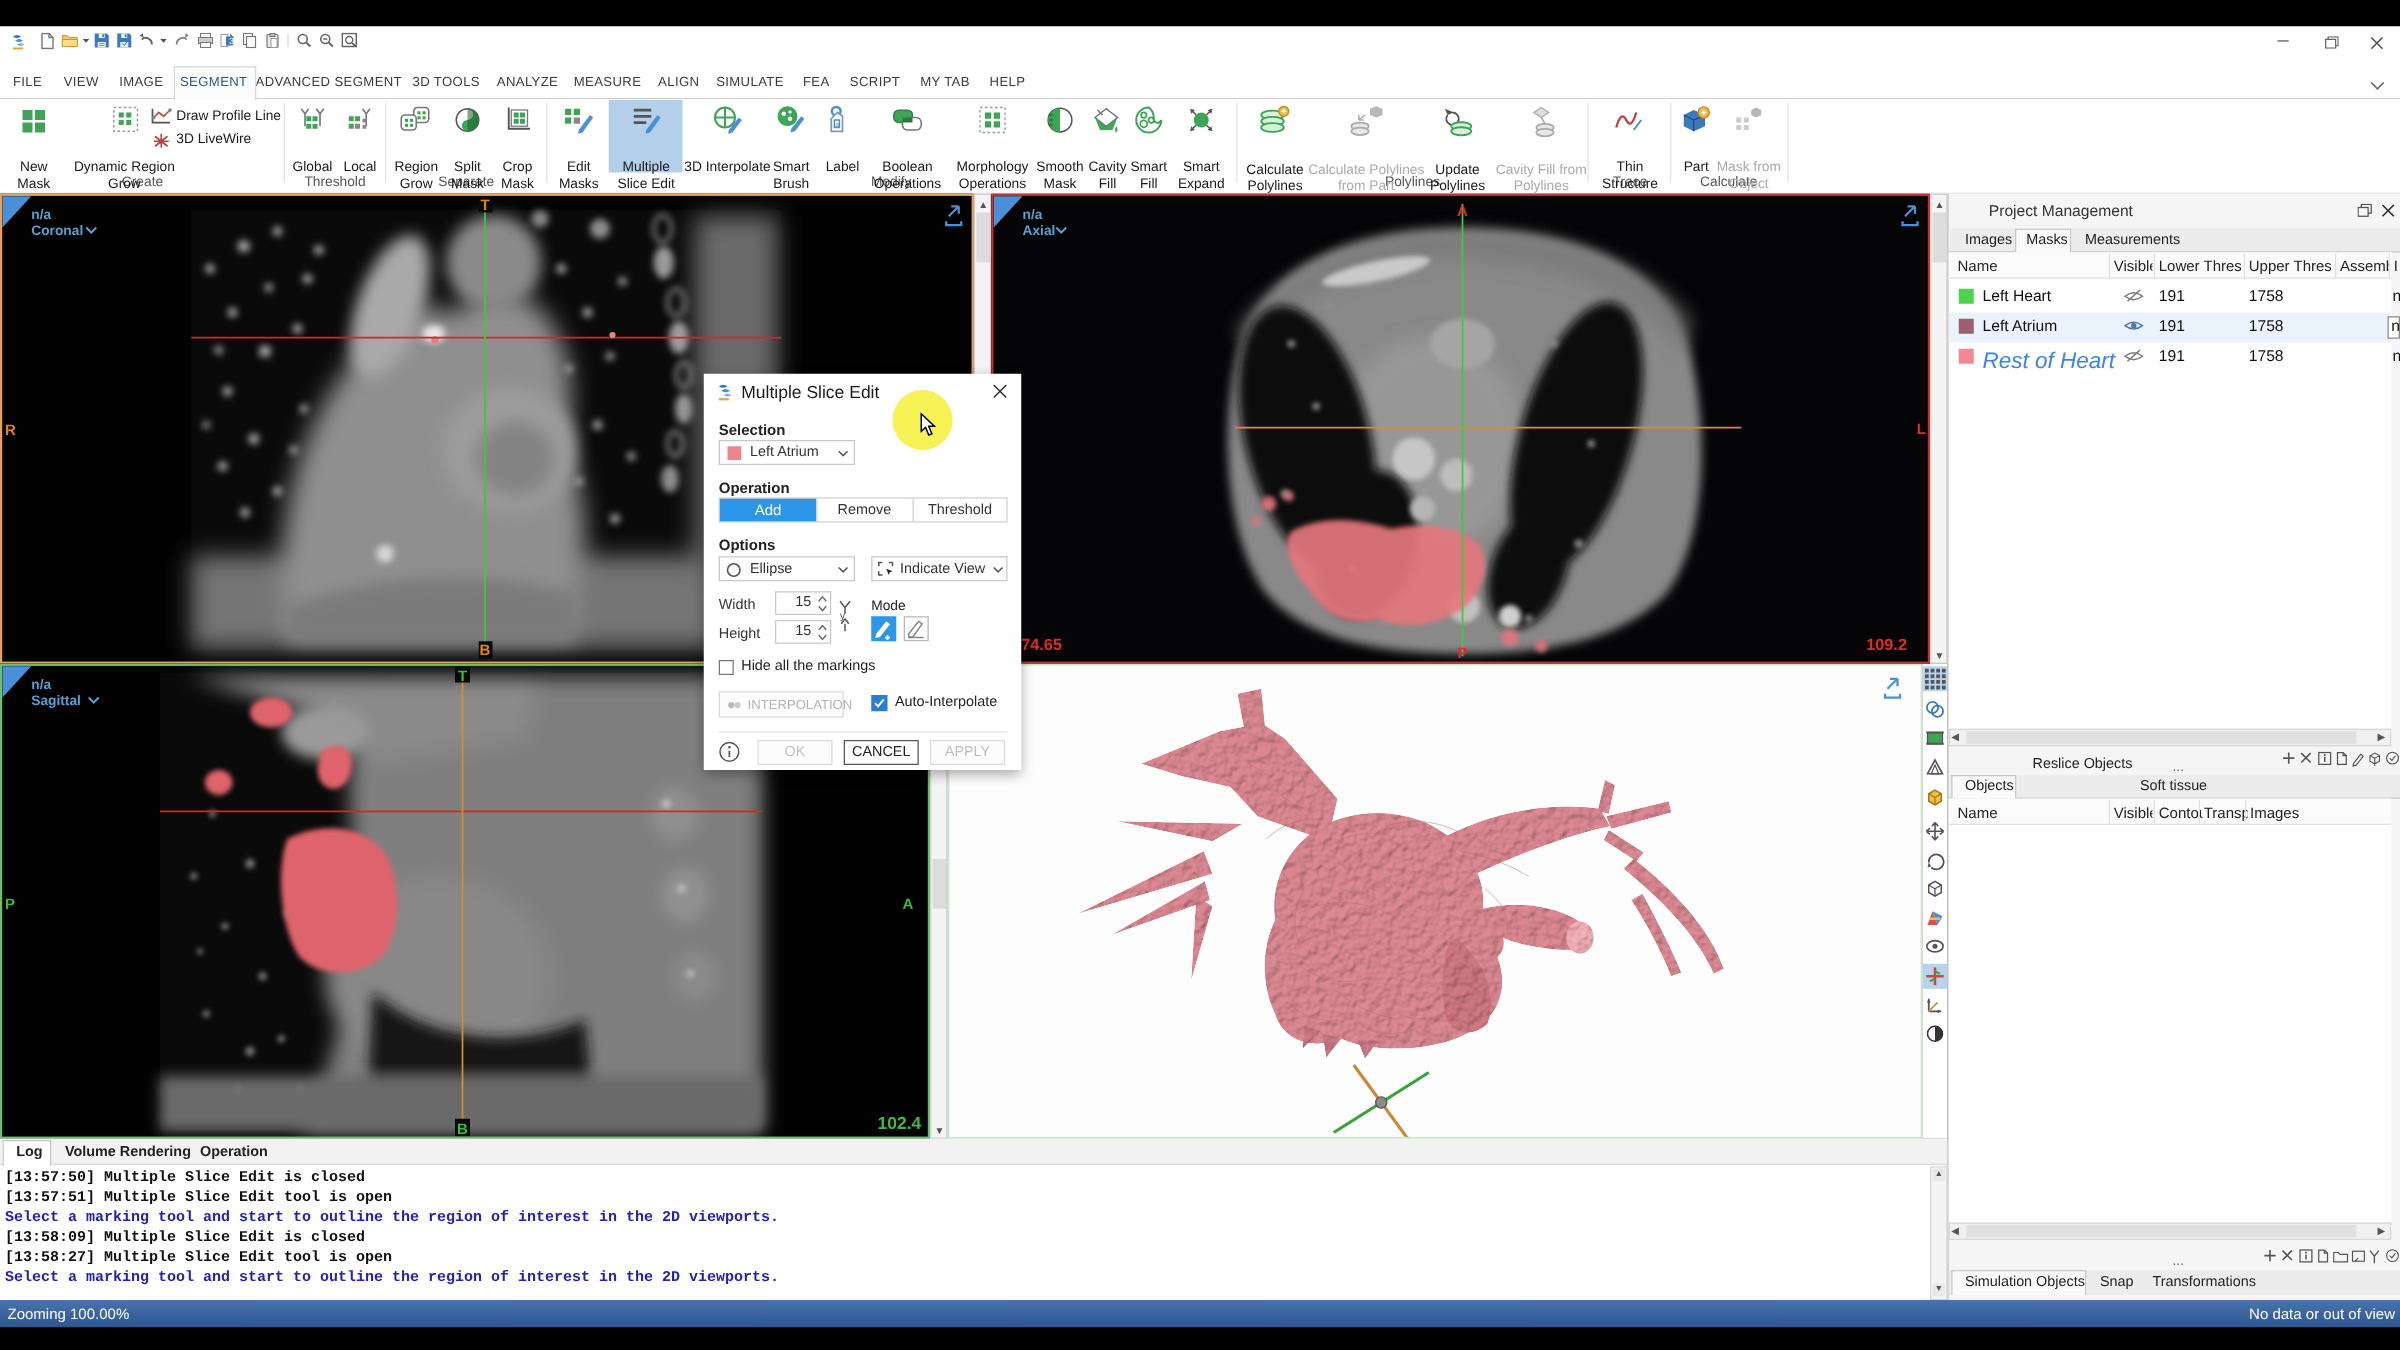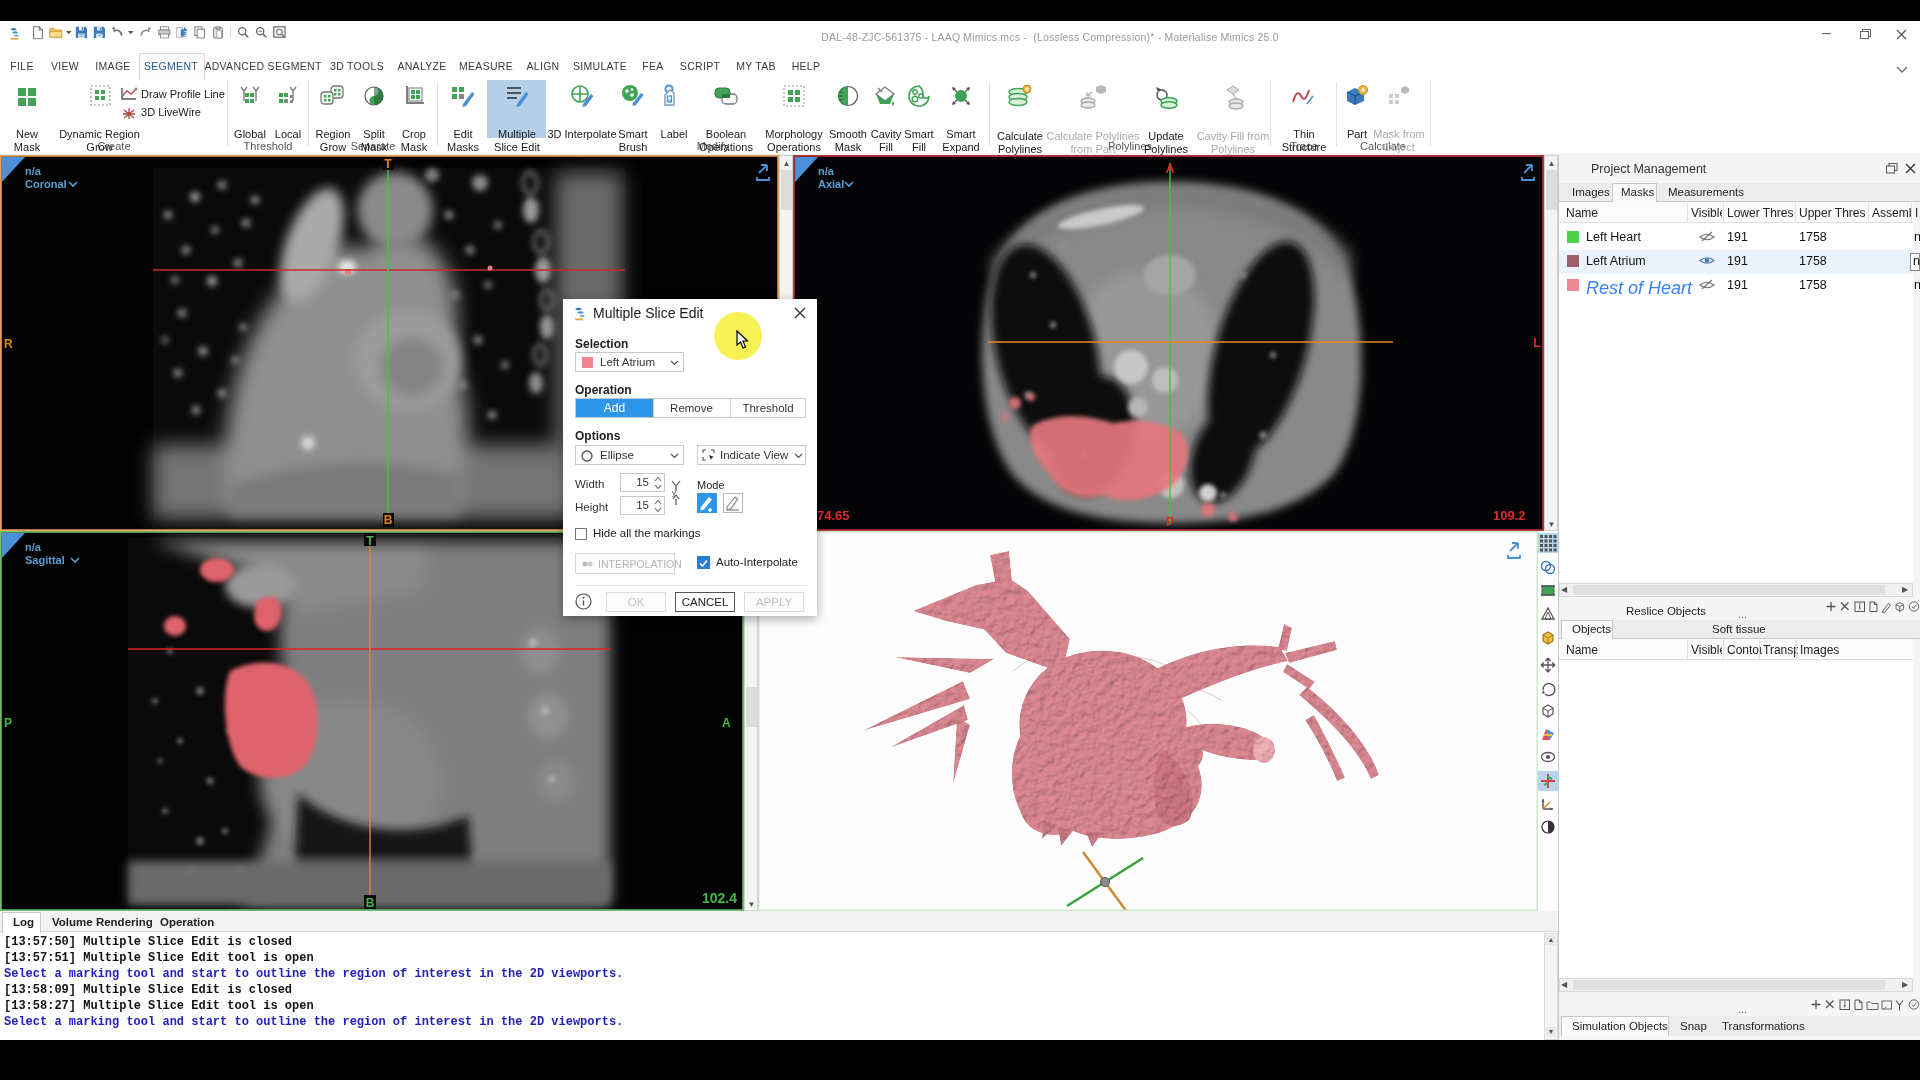--- a/index.html
+++ b/index.html
@@ -51,21 +51,20 @@
 
 #dialog { left:563px; top:299px; width:254px; height:317px; background:#fff; box-shadow:0 3px 10px rgba(0,0,0,0.35); z-index:10; }
 .dlg-sec { font-size:12px; font-weight:bold; color:#222; }
 .dlg-drop { border:1px solid #c8c8c8; background:#fff; font-size:12px; color:#333; }
 </style>
 </head>
 <body>
 <div id="app">
   <div class="abs" id="topblack"></div>
   <div class="abs" id="titlebar"></div>
-  <div class="abs" id="title-text">DAL-48-ZJC-561375 - LAAQ Mimics.mcs -&nbsp; (Lossless Compression)* - Materialise Mimics 25.0</div>
   <div class="abs" id="menubar"></div>
   <div class="abs" id="seg-tab"></div>
   <div class="abs menu-item" style="left:22px;">FILE</div>
   <div class="abs menu-item" style="left:65px;">VIEW</div>
   <div class="abs menu-item" style="left:113px;">IMAGE</div>
   <div class="abs" id="seg-txt">SEGMENT</div>
   <div class="abs menu-item" style="left:263px;">ADVANCED SEGMENT</div>
   <div class="abs menu-item" style="left:357px;">3D TOOLS</div>
   <div class="abs menu-item" style="left:422px;">ANALYZE</div>
   <div class="abs menu-item" style="left:486px;">MEASURE</div>
@@ -919,20 +918,24 @@
       <path d="M100.7 5.5 l1.8 1.8 l2.8 -3.6" fill="none" stroke="#555" stroke-width="0.9"></path>
   </svg>
   <div class="abs" style="left:1738px;top:1003px;font-size:11px;color:#666;">...</div>
 
   <div class="abs" style="left:1559px;top:1016px;width:361px;height:20px;background:#ececec;"></div>
   <div class="abs" style="left:1561px;top:1016px;width:108px;height:20px;background:#fafafa;border:1px solid #c8c8c8;border-bottom:none;"></div>
   <div class="abs rp-tab" style="left:1572px;top:1020px;">Simulation Objects</div>
   <div class="abs rp-tab" style="left:1680px;top:1020px;">Snap</div>
   <div class="abs rp-tab" style="left:1722px;top:1020px;">Transformations</div>
 
+  <div class="abs" id="statusbar">
+      <span style="position:absolute;left:6px;top:4px;">Zooming 100.00%</span>
+      <span style="position:absolute;right:4px;top:4px;">No data or out of view</span>
+    </div>
   <div class="abs" id="botblack"></div>
 
   <div class="abs" id="dialog">
     <svg class="abs" style="left:10px;top:7px" width="14" height="15" viewBox="0 0 14 15">
         <path d="M2 3 q3.5 -2.5 7 0 q-3.5 2.5 -7 0z" fill="#2e78b8"></path>
         <path d="M4 6.5 q3.5 -2.5 7 0 q-3.5 2.5 -7 0z" fill="#4a95d0"></path>
         <path d="M6 10 q3 -2.5 6 0 q-3 2.5 -6 0z" fill="#7ab4e0"></path>
         <rect x="2" y="12.5" width="8" height="1.8" fill="#e8a33d"></rect>
       </svg>
     <div class="abs" style="left:30px;top:6px;font-size:14px;color:#1a1a1a;">Multiple Slice Edit</div>

